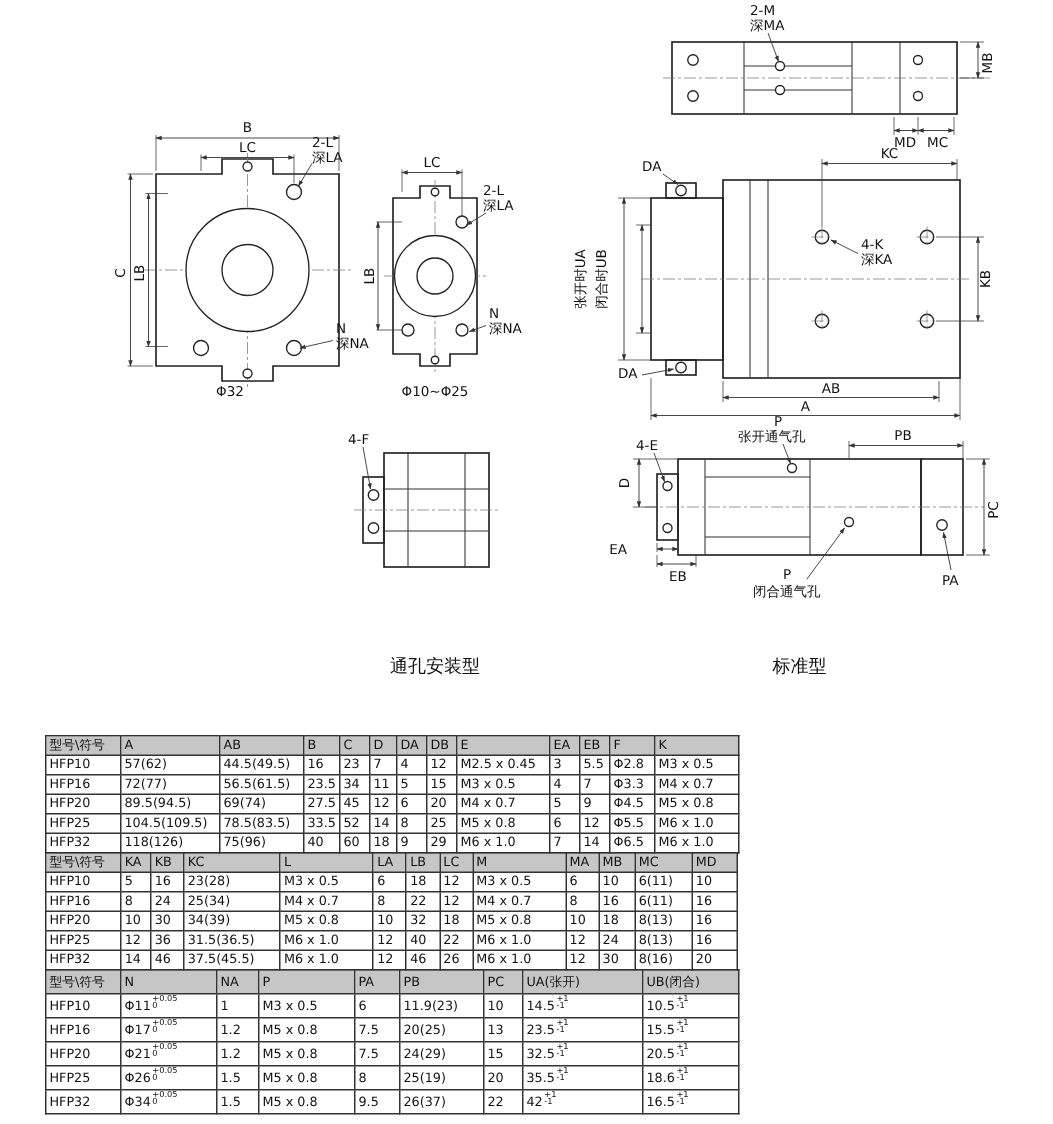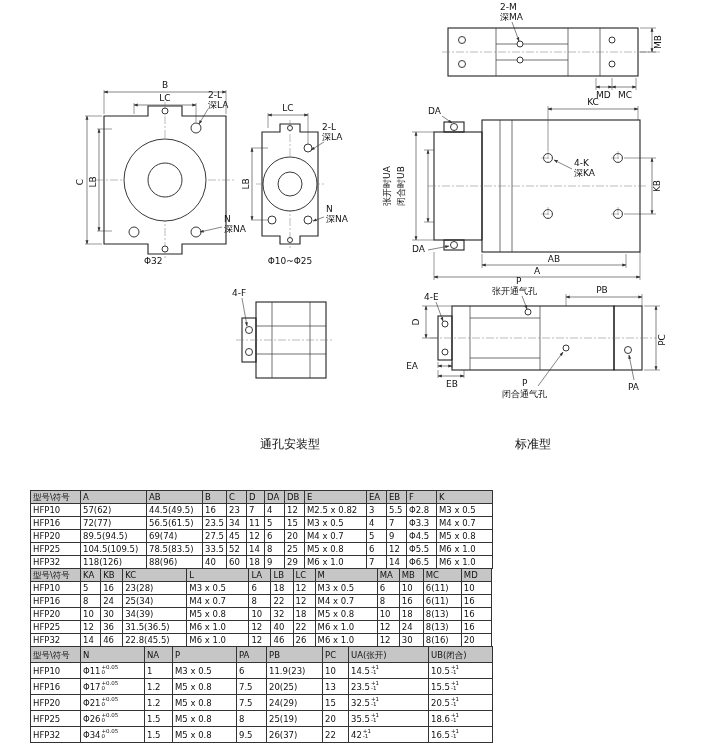--- a/index.html
+++ b/index.html
@@ -237,21 +237,21 @@
           </tr>
           <tr>
             <td>HFP10</td>
             <td>57(62)</td>
             <td>44.5(49.5)</td>
             <td>16</td>
             <td>23</td>
             <td>7</td>
             <td>4</td>
             <td>12</td>
-            <td>M2.5 x 0.82</td>
+            <td>M2.5 x 0.45</td>
             <td>3</td>
             <td>5.5</td>
             <td>Φ2.8</td>
             <td>M3 x 0.5</td>
           </tr>
           <tr>
             <td>HFP16</td>
             <td>72(77)</td>
             <td>56.5(61.5)</td>
             <td>23.5</td>
@@ -291,21 +291,21 @@
             <td>25</td>
             <td>M5 x 0.8</td>
             <td>6</td>
             <td>12</td>
             <td>Φ5.5</td>
             <td>M6 x 1.0</td>
           </tr>
           <tr>
             <td>HFP32</td>
             <td>118(126)</td>
-            <td>88(96)</td>
+            <td>75(96)</td>
             <td>40</td>
             <td>60</td>
             <td>18</td>
             <td>9</td>
             <td>29</td>
             <td>M6 x 1.0</td>
             <td>7</td>
             <td>14</td>
             <td>Φ6.5</td>
             <td>M6 x 1.0</td>
@@ -401,21 +401,21 @@
             <td>M6 x 1.0</td>
             <td>12</td>
             <td>24</td>
             <td>8(13)</td>
             <td>16</td>
           </tr>
           <tr>
             <td>HFP32</td>
             <td>14</td>
             <td>46</td>
-            <td>22.8(45.5)</td>
+            <td>37.5(45.5)</td>
             <td>M6 x 1.0</td>
             <td>12</td>
             <td>46</td>
             <td>26</td>
             <td>M6 x 1.0</td>
             <td>12</td>
             <td>30</td>
             <td>8(16)</td>
             <td>20</td>
           </tr>

